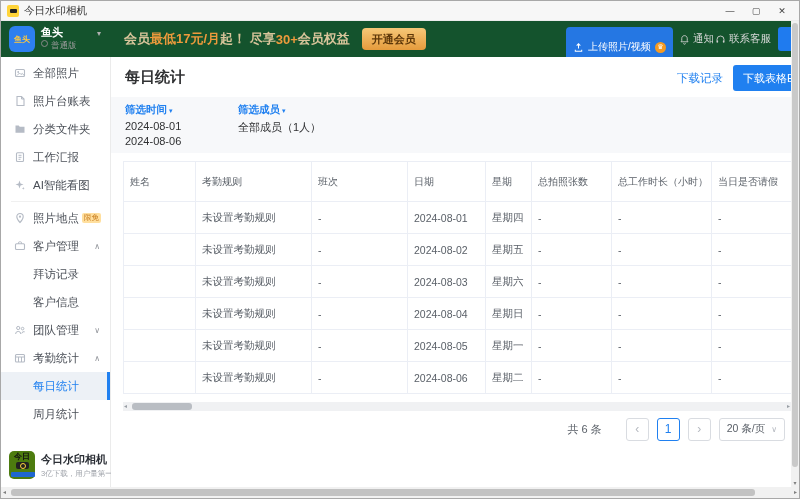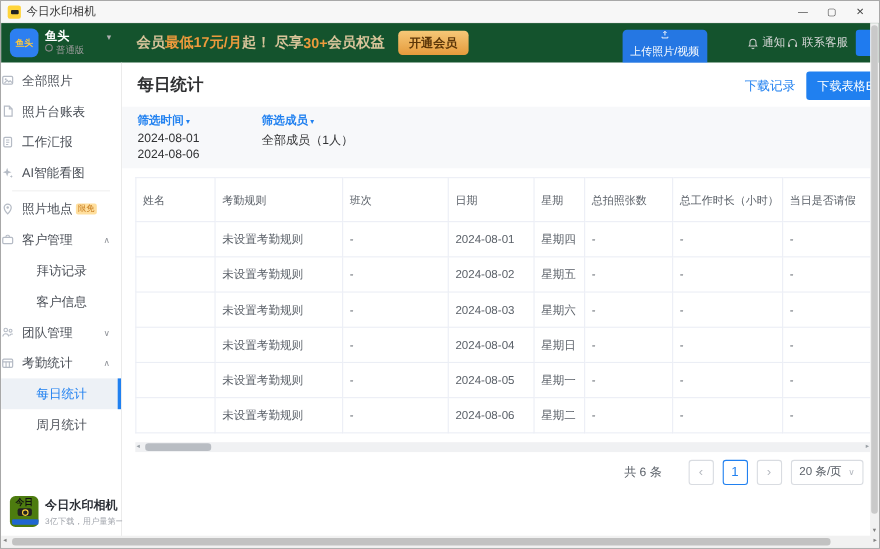--- a/index.html
+++ b/index.html
@@ -18,29 +18,29 @@
   .topbar { position:absolute; top:20px; left:0; width:100%; height:36px; background:#14532d; }
   .avatar { position:absolute; left:8px; top:5px; width:26px; height:26px; background:#2d7ff0; border-radius:6px; color:#ffc83d; font-size:8px; font-weight:bold; display:flex; align-items:center; justify-content:center; }
   .user-name { position:absolute; left:40px; top:4px; font-size:11px; font-weight:bold; color:#fff; }
   .user-plan { position:absolute; left:40px; top:19px; display:flex; align-items:flex-start; font-size:8.5px; color:#9a9a9a; }
   .plan-ico { width:7px; height:7px; border:1px solid #8a8a8a; border-radius:50%; margin-right:3px; display:inline-block; }
   .user-caret { position:absolute; left:96px; top:8px; color:#b0b0b0; font-size:8px; }
   .promo { position:absolute; left:123px; top:0; height:36px; display:flex; align-items:center; font-size:13px; font-weight:bold; white-space:nowrap; }
   .p-tan { color:#d8c49a; }
   .p-orange { color:#ed9a3c; }
   .promo-btn { margin-left:12px; height:22px; padding:0 10px; border:none; border-radius:4px; background:linear-gradient(#f6c878,#e59b3c); color:#5c3608; font-size:11px; font-weight:bold; cursor:pointer; }
-  .upload-btn { position:absolute; left:565px; top:6px; height:40px; display:flex; align-items:center; gap:4px; background:#2577e3; border:none; border-radius:4px; color:#fff; font-size:10px; padding:0 7px; cursor:pointer; white-space:nowrap;flex-direction:column; }
+  .upload-btn { position:absolute; left:565px; top:6px; height:40px; display:flex; align-items:center; gap:4px; background:#2577e3; border:none; border-radius:4px; color:#fff; font-size:10px; padding:0 7px; cursor:pointer; white-space:nowrap; }
   .vip-dot { width:11px; height:11px; border-radius:50%; background:#f59a23; color:#fff; font-size:7px; display:inline-flex; align-items:center; justify-content:center; }
   .top-link { position:absolute; top:0; height:36px; display:flex; align-items:center; gap:3px; color:#d8d8d8; font-size:10.5px; cursor:pointer; white-space:nowrap; }
   .tl-notify { left:678px; } .tl-support { left:714px; }
   .cut-blue { position:absolute; left:777px; top:6px; width:18px; height:24px; background:#1f7bef; border-radius:3px 0 0 3px; }
 
   
   .sidebar { position:absolute; top:56px; left:0; width:110px; height:432px; background:#fff; border-right:1px solid #ebebeb; padding-top:2px; }
-  .side-item { height:28px; display:flex; align-items:center; font-size:11.5px; color:#4a4f57; cursor:pointer; position:relative; }
+  .side-item { height:28px; display:flex; align-items:center; padding-left:13px; font-size:11.5px; color:#4a4f57; cursor:pointer; position:relative; }
   .side-item .s-ico { width:12px; height:12px; margin-right:7px; flex:none; }
   .side-item.sub { padding-left:32px; }
   .side-item.active { background:#edf1f6; color:#2080f0; }
   .side-item.active::after { content:""; position:absolute; right:0; top:0; width:3px; height:100%; background:#2080f0; }
   .s-badge { margin-left:3px; background:#ffdf9e; color:#c77c1e; font-size:7.5px; padding:0 2px; border-radius:2px; line-height:10px; }
   .s-arrow { margin-left:auto; margin-right:10px; color:#909399; font-size:8px; }
   .side-divider { height:1px; background:#f0f0f0; margin:2px 10px; }
   .side-footer { position:absolute; top:394px; left:8px; display:flex; align-items:center; }
   .brand-logo { width:26px; height:28px; background:#4d7c0f; border-radius:5px; position:relative; display:flex; flex-direction:column; align-items:center; padding-top:2px; }
   .bl-text { font-size:8px; font-weight:bold; color:#111; line-height:8px; }
@@ -162,20 +162,26 @@
     </div>
     <div class="side-item">
       <svg class="s-ico" viewBox="0 0 12 12">
           <path d="M3 1.5 h4.5 L10 4 v6.5 H3 z" fill="none" stroke="#b5bbc5" stroke-width="1.1"></path>
           <path d="M7.5 1.5 V4 H10" fill="none" stroke="#b5bbc5" stroke-width="1"></path>
         </svg>
       <span class="s-label">照片台账表</span>
     </div>
     <div class="side-item">
       <svg class="s-ico" viewBox="0 0 12 12">
+          <path d="M1.5 2.5 h3.2 l1 1.2 H10.5 v6 H1.5 z" fill="#b5bbc5"></path>
+        </svg>
+      <span class="s-label">分类文件夹</span>
+    </div>
+    <div class="side-item">
+      <svg class="s-ico" viewBox="0 0 12 12">
           <rect x="2.5" y="1.8" width="7" height="8.7" rx="1" fill="none" stroke="#b5bbc5" stroke-width="1.1"></rect>
           <path d="M4.5 4.3 h3 M4.5 6.3 h3 M4.5 8.3 h2" stroke="#b5bbc5" stroke-width="1"></path>
         </svg>
       <span class="s-label">工作汇报</span>
     </div>
     <div class="side-item">
       <svg class="s-ico" viewBox="0 0 12 12">
           <path d="M5.5 1.5 L6.5 4.5 L9.5 5.5 L6.5 6.5 L5.5 9.5 L4.5 6.5 L1.5 5.5 L4.5 4.5 z" fill="#b5bbc5"></path>
           <path d="M9.3 8 L9.7 9 L10.7 9.4 L9.7 9.8 L9.3 10.8 L8.9 9.8 L7.9 9.4 L8.9 9 z" fill="#b5bbc5"></path>
         </svg>

